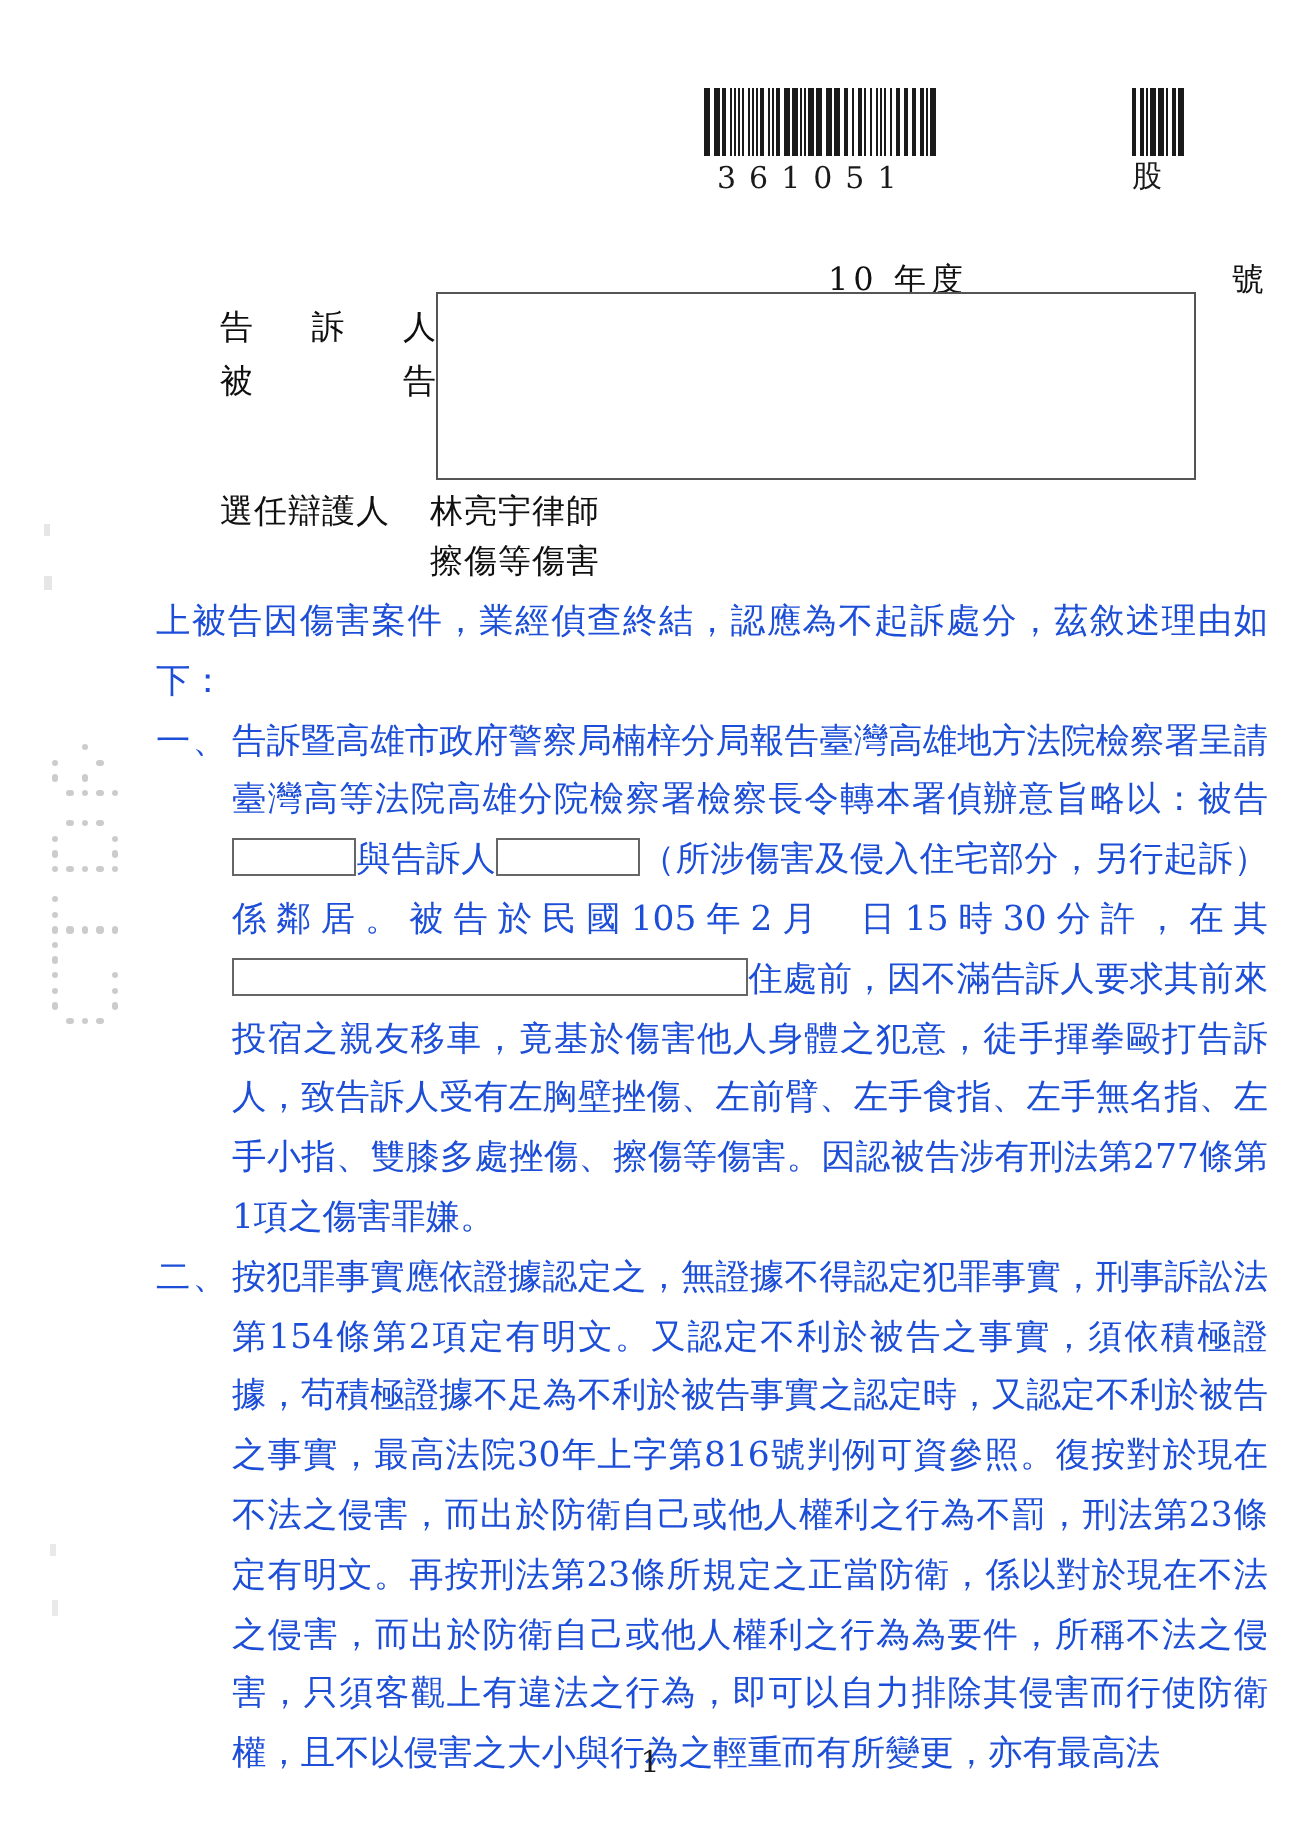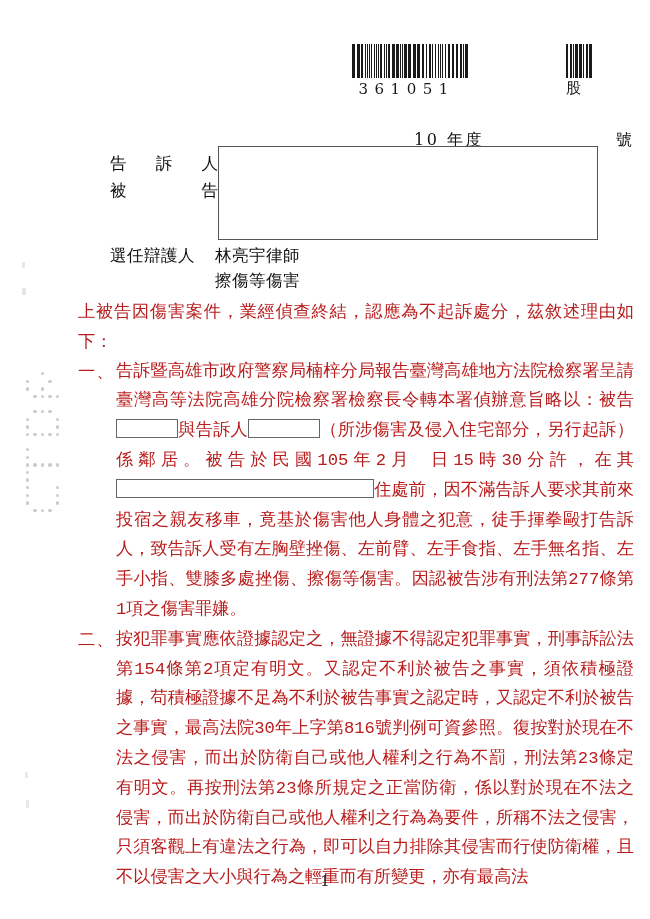--- a/index.html
+++ b/index.html
@@ -136,41 +136,40 @@
   
   #body {
     position: absolute;
     left: 78px;
     top: 297px;
     width: 556px;
   }
   .para {
     font-size: 17.2px;
     line-height: 29.8px;
-    color: #b91c1c;
+    color: #1d4ed8;
     margin: 0 0 0 0;
   }
   .para-lead {
     text-align: justify;
     text-align-last: left;
   }
   .para-num {
     display: flex;
     align-items: flex-start;
   }
   .para-num .marker {
     flex: 0 0 auto;
     width: 38px;
     letter-spacing: 1px;
   }
   .para-num .ptext {
     flex: 1 1 auto;
     text-align: justify;
     text-align-last: left;
-    font-family: Liberation Mono, monospace;
   }
   .redact {
     display: inline-block;
     border: 1.2px solid #666666;
     background: #ffffff;
     vertical-align: -3px;
     box-sizing: border-box;
     height: 19px;
   }
   .redact-sm { width: 62px; }

